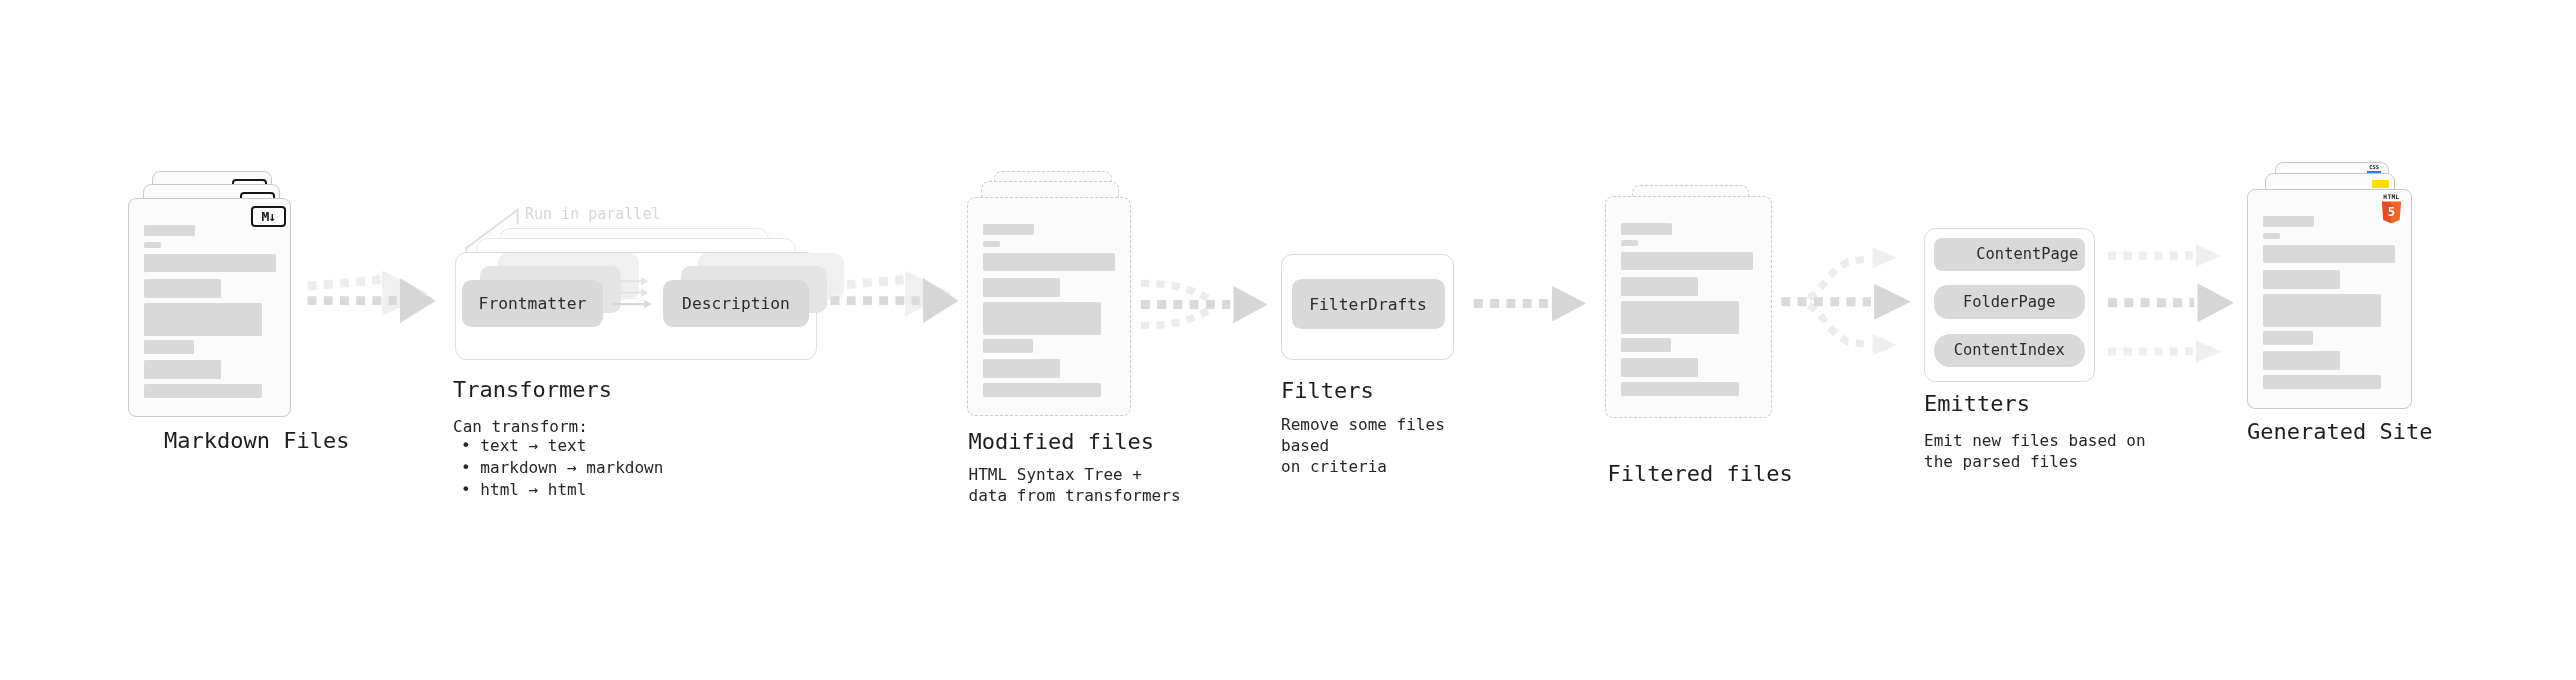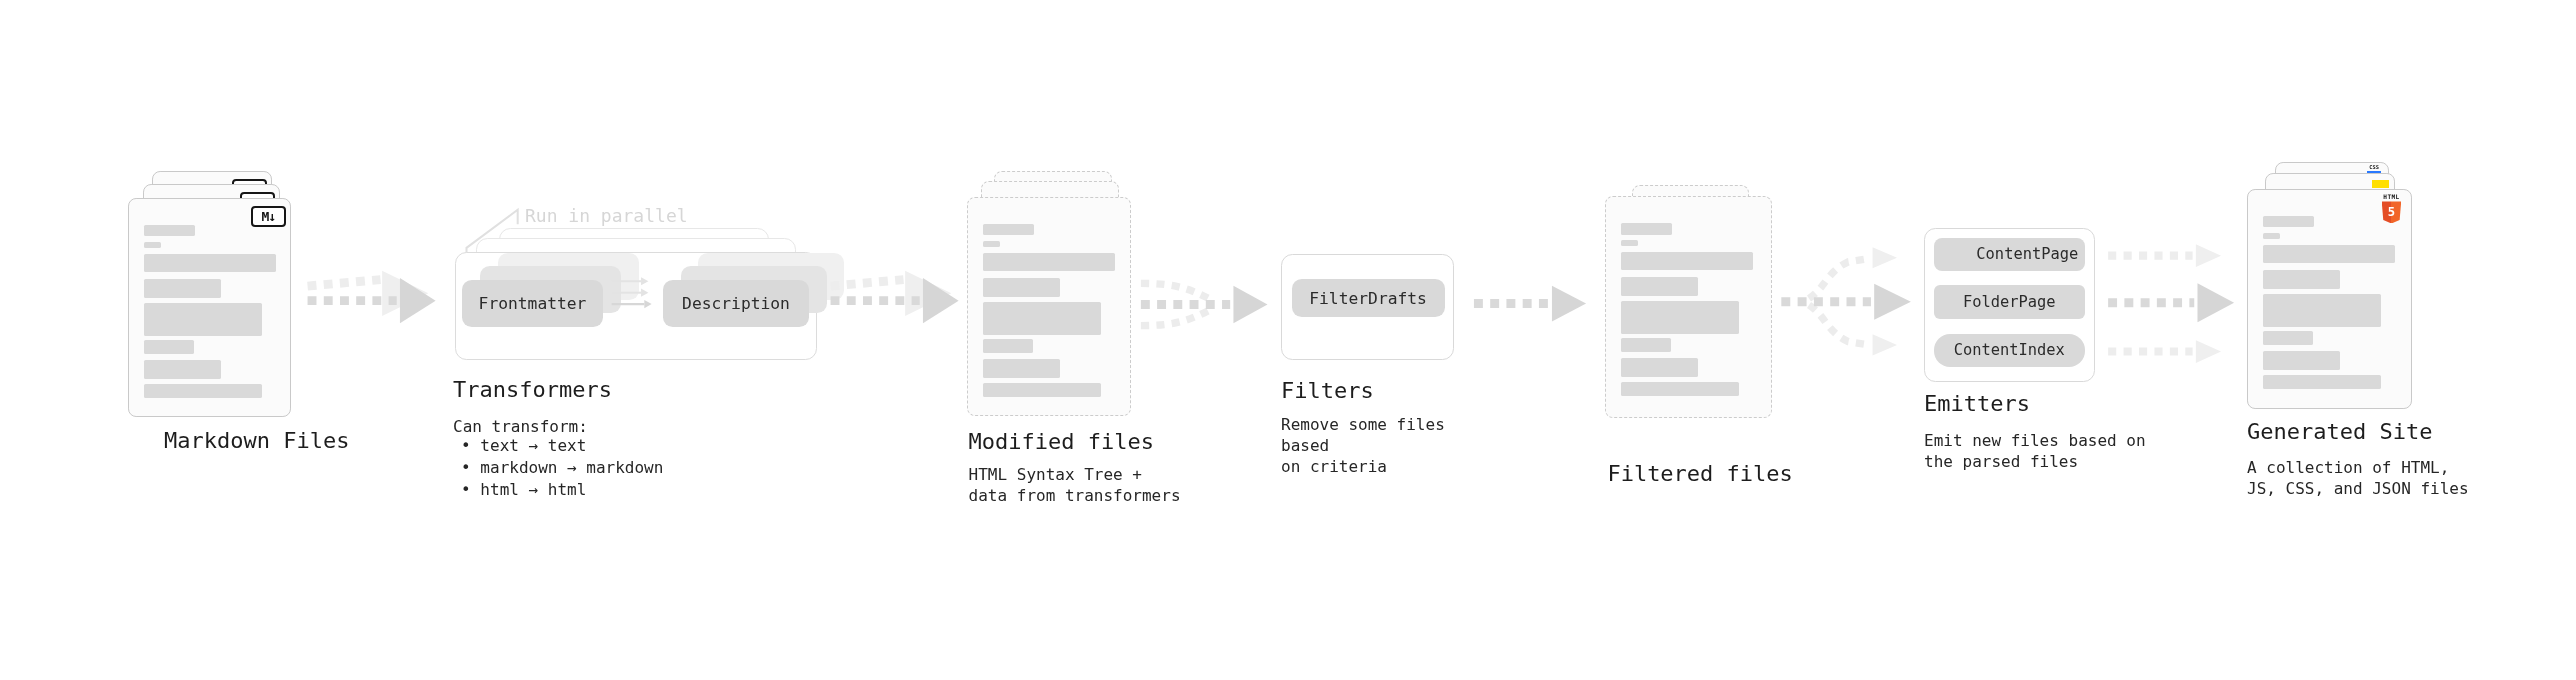--- a/index.html
+++ b/index.html
@@ -45,21 +45,21 @@
   
   .pill{position:absolute;background:#d9d9d9;border-radius:9.8px;color:#2b2b2b;font-size:16.3px;
     display:flex;align-items:center;justify-content:center;box-sizing:border-box;}
   .pill.ghost1{background:#e4e4e4;}
   .pill.ghost2{background:#f0f0f0;}
 
   
   .stage-label{position:absolute;font-size:22px;color:#1d1d1d;white-space:nowrap;}
   .stage-desc{position:absolute;font-size:16px;line-height:21px;color:#262626;white-space:pre-line;}
   .bullet-line{font-size:16px;line-height:22px;color:#262626;white-space:nowrap;}
-  .annotation{position:absolute;font-size:18px;color:#d6d6d6;white-space:nowrap;}
+  .annotation{position:absolute;font-size:15px;color:#d6d6d6;white-space:nowrap;}
   svg{display:block;}
 </style>
 </head>
 <body>
 
 <div class="canvas">
 
   <div class="stage" style="left:128px;top:171px;width:195px;height:293px;">
     <div class="card" style="left:23.6px;top:0;width:120px;height:219px;">
       <div class="md-badge">M↓</div>
@@ -151,21 +151,21 @@
 
   <svg class="abs" style="left:1136px;top:275px;" width="138" height="59" viewBox="0 0 170 72">
     <path d="M6,10 C48,10 66,16 96,32" fill="none" stroke="#ececec" stroke-width="9" stroke-dasharray="10 9"></path>
     <path d="M6,62 C48,62 66,56 96,40" fill="none" stroke="#ececec" stroke-width="9" stroke-dasharray="10 9"></path>
     <path d="M6,36 L116,36" fill="none" stroke="#d9d9d9" stroke-width="11" stroke-dasharray="11 9"></path>
     <polygon points="120,13 162,36 120,59" fill="#d6d6d6"></polygon>
   </svg>
 
   <div class="stage" style="left:1281px;top:254px;width:211px;height:211px;">
     <div class="whitecard" style="left:0;top:0;width:173px;height:106px;"></div>
-    <div class="pill" style="left:10.6px;top:25px;width:153px;height:38px;">FilterDrafts</div>
+    <div class="pill" style="left:10.6px;top:25px;width:153px;height:50px;">FilterDrafts</div>
     <div class="stage-label" style="left:0;top:124px;">Filters</div>
     <div class="stage-desc" style="left:0;top:160px;">Remove some files based
 on criteria</div>
   </div>
 
   <svg class="abs" style="left:1469px;top:284px;" width="122" height="39" viewBox="0 0 150 48">
     <path d="M6,24 L98,24" fill="none" stroke="#d9d9d9" stroke-width="11" stroke-dasharray="11 9"></path>
     <polygon points="102,2 144,24 102,46" fill="#d6d6d6"></polygon>
   </svg>
 
@@ -189,21 +189,21 @@
     <polygon points="116,10 146,23 116,36" fill="#efefef"></polygon>
     <path d="M38,81 C58,94 60,114 86,126 L112,130" fill="none" stroke="#ececec" stroke-width="9" stroke-dasharray="10 9"></path>
     <polygon points="116,117 146,130 116,143" fill="#efefef"></polygon>
     <path d="M4,77 L114,77" fill="none" stroke="#d9d9d9" stroke-width="11" stroke-dasharray="11 9"></path>
     <polygon points="118,55 163,77 118,99" fill="#d6d6d6"></polygon>
   </svg>
 
   <div class="stage" style="left:1924px;top:228px;width:228px;height:260px;">
     <div class="whitecard" style="left:0;top:0;width:171px;height:154px;"></div>
     <div class="pill" style="left:9.8px;top:9.8px;width:151px;height:33px;border-radius:8.1px;font-size:15.4px;padding-left:36px;">ContentPage</div>
-    <div class="pill" style="left:9.8px;top:57px;width:151px;height:34px;border-radius:6px;font-size:15.4px;">FolderPage</div>
+    <div class="pill" style="left:9.8px;top:57px;width:151px;height:34px;border-radius:14px;font-size:15.4px;">FolderPage</div>
     <div class="pill" style="left:9.8px;top:106px;width:151px;height:32.5px;border-radius:16px;font-size:15.4px;">ContentIndex</div>
     <div class="stage-label" style="left:0;top:163px;">Emitters</div>
     <div class="stage-desc" style="left:0;top:202px;">Emit new files based on
 the parsed files</div>
   </div>
 
   <svg class="abs" style="left:2103px;top:241px;" width="137" height="130" viewBox="0 0 168 160">
     <path d="M6,18 L110,18" fill="none" stroke="#ededed" stroke-width="10" stroke-dasharray="10 9"></path>
     <polygon points="114,4 145,18 114,32" fill="#efefef"></polygon>
     <path d="M6,76 L112,76" fill="none" stroke="#d9d9d9" stroke-width="11" stroke-dasharray="11 9"></path>
@@ -232,18 +232,16 @@
       <div class="bar bar1"></div>
       <div class="bar bar2"></div>
       <div class="bar bar3"></div>
       <div class="bar bar4"></div>
       <div class="bar bar5"></div>
       <div class="bar bar6"></div>
       <div class="bar bar7"></div>
       <div class="bar bar8"></div>
     </div>
     <div class="stage-label" style="left:0;top:257px;">Generated Site</div>
-    <div class="stage-desc" style="left:0;top:295px;">A collection of HTML,
-JS, CSS, and JSON files</div>
   </div>
 
 </div>
 
 
 </body></html>

